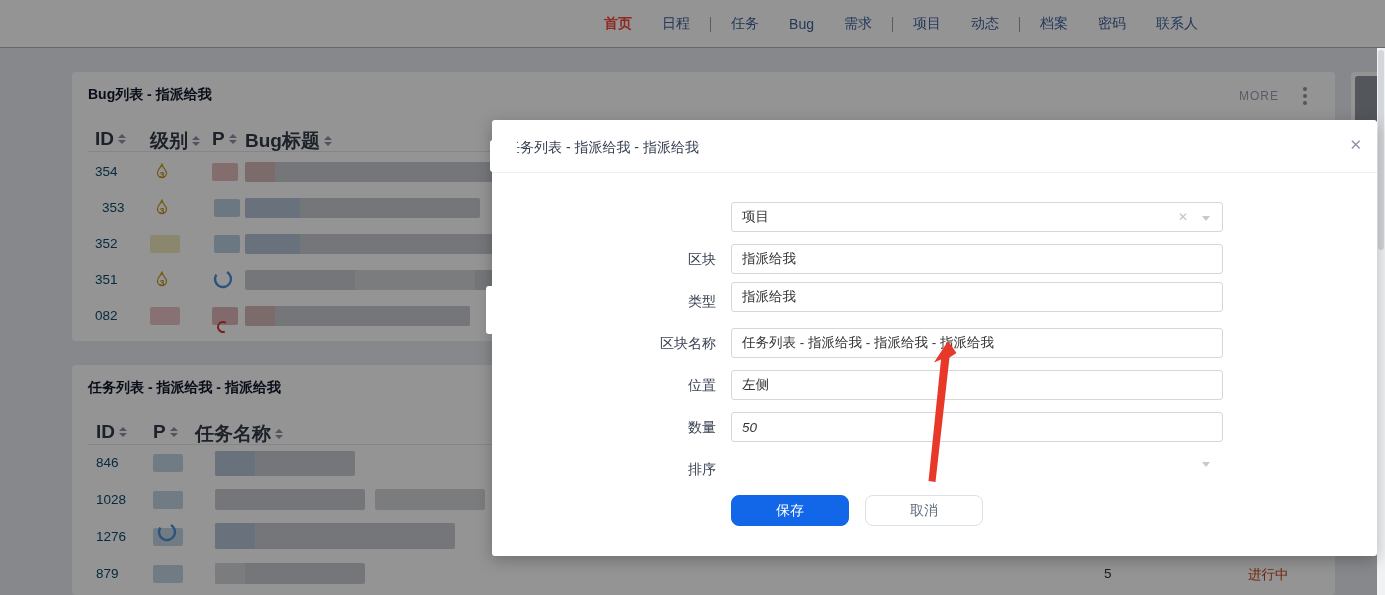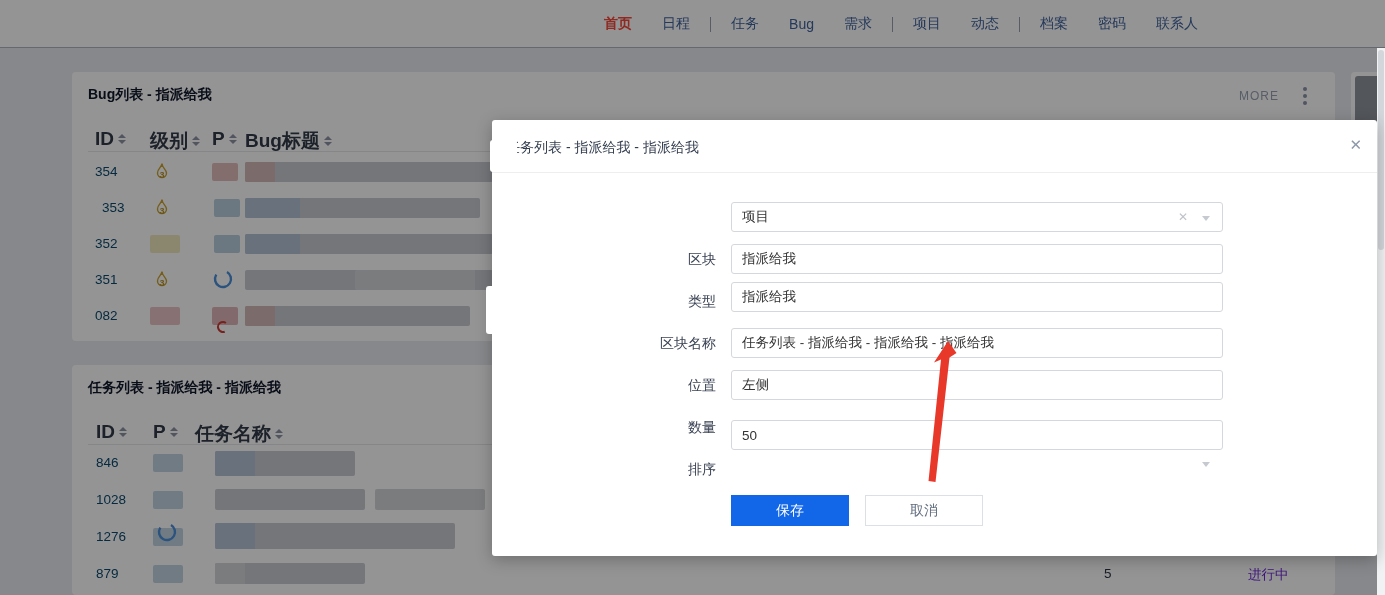--- a/index.html
+++ b/index.html
@@ -30,21 +30,21 @@
   .tdivider { position:absolute; left:16px; right:16px; top:79px; height:1px; background:#e6e7ea; }
 
   .cell-id { position:absolute; font-size:13.5px; color:#0c4a6e; }
   .redact { position:absolute; border-radius:2px; background:#c9ccd2; }
   .redact .sub { position:absolute; left:0; top:0; bottom:0; border-radius:2px 0 0 2px; }
   .badge { position:absolute; width:26px; height:18px; border-radius:2px; }
   .flame { position:absolute; width:20px; height:20px; }
   .flame .num { position:absolute; left:0; right:0; top:8px; text-align:center; font-size:9px; font-weight:bold; color:#b8922a; }
   .ring { position:absolute; }
   .extra-cell { position:absolute; font-size:13.5px; color:#2e3440; }
-  .extra-cell.status { color:#6d28d9; }
+  .extra-cell.status { color:#c2410c; }
 
   .side-sliver { position:absolute; left:1351px; top:72px; width:26px; height:260px; background:#fff; border-radius:4px 0 0 4px; z-index:1; }
   .side-sliver .blk { position:absolute; left:4px; top:4px; right:0; height:52px; background:#8f959d; border-radius:3px 0 0 3px; }
 
   
   .overlay { position:absolute; inset:0; background:rgba(0,0,0,0.42); z-index:5; }
   .scrollbar { position:absolute; left:1377px; top:48px; width:8px; height:547px; background:#f1f2f4; z-index:6; }
   .scrollbar .thumb { margin:2px 1px 0 1px; height:200px; background:#d3d6da; border-radius:3px; }
 
   
@@ -54,21 +54,21 @@
   .modal-divider { position:absolute; top:52px; left:0; right:0; height:1px; background:#eceef0; }
 
   .f-label { position:absolute; left:0; width:224px; text-align:right; font-size:14px; color:#3a4354; line-height:30px; }
   .box { position:absolute; left:239px; width:492px; height:30px; border:1px solid #d4d7db; border-radius:3px; background:#fff;
          font-size:13.5px; color:#333; display:flex; align-items:center; padding:0 10px; cursor:pointer; }
   .ti { position:absolute; left:239px; width:492px; height:30px; border:1px solid #d4d7db; border-radius:3px; background:#fff;
         font-size:13.5px; color:#333; padding:0 10px; font-family:inherit; }
   .clear-x { position:absolute; right:34px; top:7px; color:#bfc3c9; font-size:12px; cursor:pointer; }
   .caret { position:absolute; right:12px; top:13px; width:0; height:0; border-left:4px solid transparent; border-right:4px solid transparent; border-top:5px solid #c6cad0; }
 
-  .btn { position:absolute; top:375px; width:118px; height:31px; border-radius:0; font-size:14px; font-family:inherit; cursor:pointer; }
+  .btn { position:absolute; top:375px; width:118px; height:31px; border-radius:8px; font-size:14px; font-family:inherit; cursor:pointer; }
   .btn-save { left:239px; background:#1266e8; border:1px solid #1266e8; color:#fff; }
   .btn-cancel { left:373px; background:#fff; border:1px solid #dcdfe3; color:#616c7e; }
 
   
   .arrow-svg { position:absolute; inset:0; z-index:20; pointer-events:none; }
   .patch { position:absolute; background:#fff; border-radius:3px; z-index:15; }
   .patch-a { left:490px; top:140px; width:27px; height:32px; }
   .patch-b { left:486px; top:286px; width:12px; height:48px; }
 </style>
 </head>
@@ -305,21 +305,21 @@
     <div class="f-label" style="top:208px">区块名称</div>
     <input class="ti" style="top: 208px;" value="任务列表 - 指派给我 - 指派给我 - 指派给我">
 
     <div class="f-label" style="top:250px">位置</div>
     <div class="box" style="top:250px">
       <span>左侧</span>
 
     </div>
 
     <div class="f-label" style="top:292px">数量</div>
-    <input class="ti" style="top: 300px;" value="50">
+    <input class="ti" style="top: 292px; font-style: italic;" value="50">
 
     <div class="f-label" style="top:334px">排序</div>
 
     <button class="btn btn-save">保存</button>
     <button class="btn btn-cancel">取消</button>
   </div>
 
   <div class="patch patch-a"></div>
   <div class="patch patch-b"></div>
 

